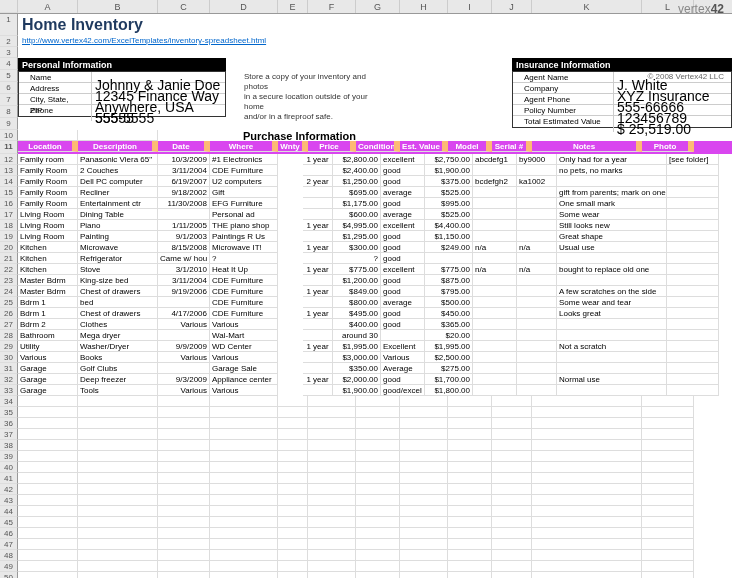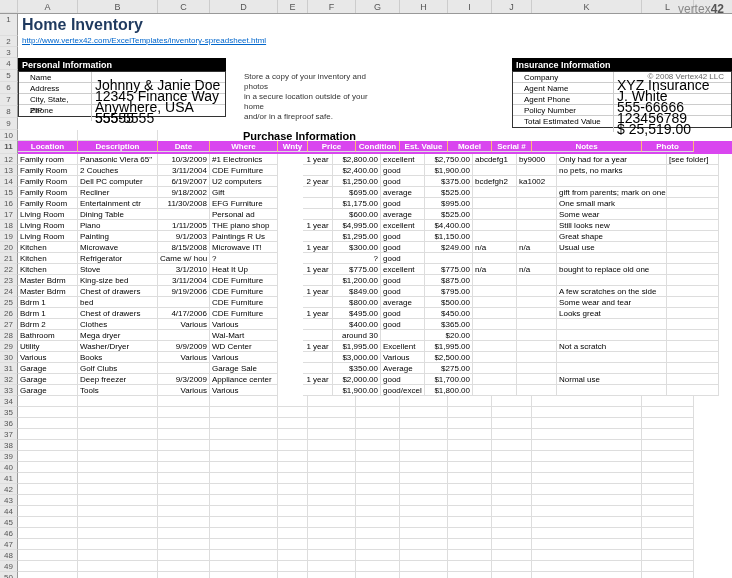--- a/index.html
+++ b/index.html
@@ -18,21 +18,21 @@
 .copyright { position: absolute; right: 8px; top: 24px; font-size: 8px; color: #666; margin-top: 48px; }
 .section-hdr { background: #000000; color: #fff; font-weight: bold; font-size: 9px; padding: 1px 4px; height: 13px; line-height: 13px; }
 .info-box { border: 1px solid #333; }
 .info-row { display: flex; height: 11px; border-bottom: 1px solid #ccc; }
 .info-row:last-child { border-bottom: none; }
 .info-label { width: 72px; padding: 0 11px; font-size: 8px; line-height: 11px; }
 .info-val { flex: 1; padding: 8px 3px; font-size: 14px; line-height: 11px; border-left: 1px solid #ccc; }
 .note-text { font-size: 8px; color: #333; line-height: 10px; }
 .purchase-hdr { font-weight: bold; font-size: 11px; text-align: right; }
 .tbl-hdr { background: #d946ef; color: #fff; font-weight: bold; font-size: 8px; text-align: center; height: 13px; line-height: 13px; }
-.tbl-hdr .cell { border-right: 1px solid #fdba74; }
+.tbl-hdr .cell { border-right: 6px solid #fdba74; }
 .data-row .cell { background: #fff; }
 .r { text-align: right; }
 .c { text-align: center; margin-left: 25px; }
 .empty-row { display:flex; height:11px; }
 .empty-row .cell { background:#fff; }
 
 
 .wA{width:60px}.wB{width:80px}.wC{width:52px}.wD{width:68px}.wE{width:30px}.wF{width:48px}.wG{width:44px}.wH{width:48px}.wI{width:44px}.wJ{width:40px}.wK{width:110px}.wL{width:52px}
 </style>
 </head>
@@ -99,26 +99,26 @@
           </div>
   </div>
   <div style="width:170px;padding:14px 8px 0 18px">
     <div class="note-text">Store a copy of your inventory and photos<br>in a secure location outside of your home<br>and/or in a fireproof safe.</div>
   </div>
   <div style="flex:1"></div>
   <div style="width:220px">
     <div class="section-hdr">Insurance Information</div>
     <div class="info-box">
             <div class="info-row">
+              <div class="info-label" style="width:100px">Agent Name</div>
+              <div class="info-val">J. White</div>
+            </div>
+            <div class="info-row">
               <div class="info-label" style="width:100px">Company</div>
               <div class="info-val">XYZ Insurance</div>
-            </div>
-            <div class="info-row">
-              <div class="info-label" style="width:100px">Agent Name</div>
-              <div class="info-val">J. White</div>
             </div>
             <div class="info-row">
               <div class="info-label" style="width:100px">Agent Phone</div>
               <div class="info-val">555-66666</div>
             </div>
             <div class="info-row">
               <div class="info-label" style="width:100px">Policy Number</div>
               <div class="info-val">123456789</div>
             </div>
             <div class="info-row">

